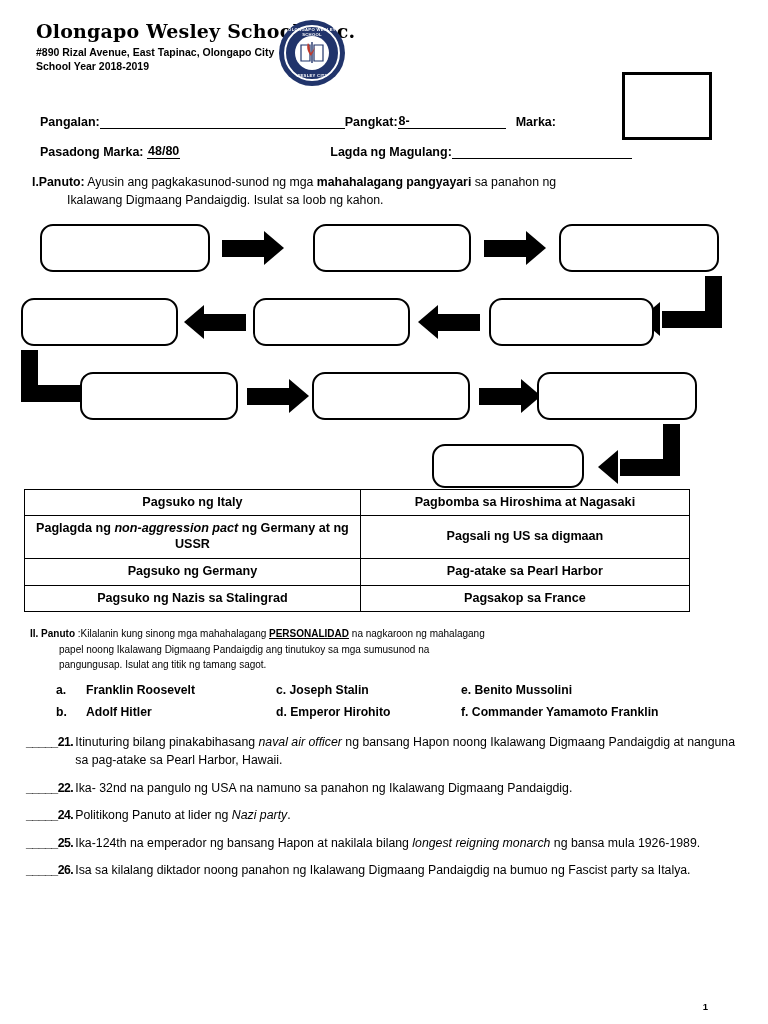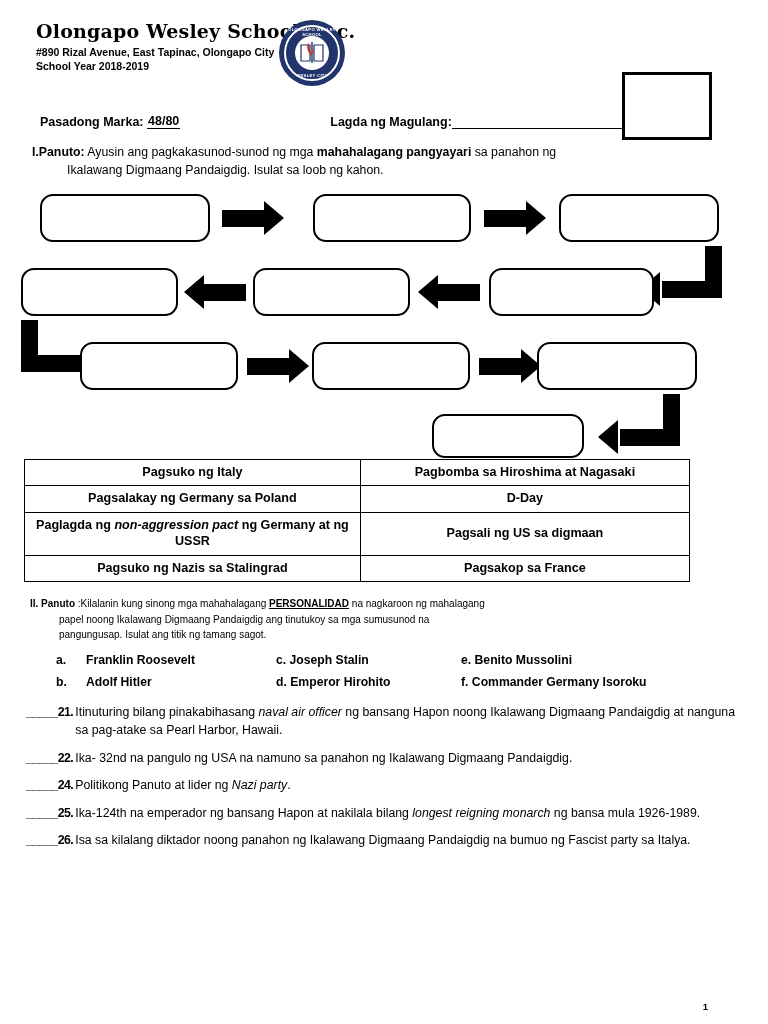--- a/index.html
+++ b/index.html
@@ -160,20 +160,29 @@
           </svg>
         </div>
       </div>
     </div>
   </div>
 
 
   <div class="fields">
     <div class="marka-box"></div>
     <div class="field-row">
+      <span class="lbl">Pangalan:</span>
+      <span class="rule rule-name"></span>
+      <span class="lbl">Pangkat:</span>
+      <span class="underline-val">8-</span>
+      <span class="rule rule-pangkat"></span>
+      <span class="spacer-1"></span>
+      <span class="lbl">Marka:</span>
+    </div>
+    <div class="field-row">
       <span class="lbl">Pasadong Marka:</span>
       <span>&nbsp;</span>
       <span class="underline-val">48/80</span>
       <span class="gap-lg"></span>
       <span class="lbl">Lagda ng Magulang:</span>
       <span class="rule rule-lagda"></span>
     </div>
   </div>
 
   <div class="panuto">
@@ -240,26 +249,26 @@
     <div class="fbox" style="left:432px; top:224px; width:152px; height:44px;"></div>
   </div>
 
   <table class="tbl">
     <tbody>
       <tr>
         <td>Pagsuko ng Italy</td>
         <td>Pagbomba sa Hiroshima at Nagasaki</td>
       </tr>
       <tr>
-        <td>Pagsalakay ng Germany sa Poland</td>
-        <td>D-Day</td>
+        <td><span>Paglagda ng </span><em>non-aggression pact</em><span> ng Germany at ng USSR</span></td>
+        <td>Pagsali ng US sa digmaan</td>
       </tr>
       <tr>
-        <td><span>Paglagda ng </span><em>non-aggression pact</em><span> ng Germany at ng USSR</span></td>
-        <td>Pagsali ng US sa digmaan</td>
+        <td>Pagsuko ng Germany</td>
+        <td>Pag-atake sa Pearl Harbor</td>
       </tr>
       <tr>
         <td>Pagsuko ng Nazis sa Stalingrad</td>
         <td>Pagsakop sa France</td>
       </tr>
     </tbody>
   </table>
 
   <div class="part2">
     <b>II. Panuto</b><span> :</span><span>Kilalanin kung sinong mga mahahalagang </span><u>PERSONALIDAD</u><span> na nagkaroon ng mahalagang</span>
@@ -271,21 +280,21 @@
     <div class="ch-row">
       <span class="ch-a">a.</span>
       <span class="ch-1">Franklin Roosevelt</span>
       <span class="ch-2">c. Joseph Stalin</span>
       <span class="ch-3">e. Benito Mussolini</span>
     </div>
     <div class="ch-row">
       <span class="ch-a">b.</span>
       <span class="ch-1">Adolf Hitler</span>
       <span class="ch-2">d. Emperor Hirohito</span>
-      <span class="ch-3">f. Commander Germany Isoroku</span>
+      <span class="ch-3">f. Commander Yamamoto Franklin</span>
     </div>
   </div>
 
   <div class="items">
     <div class="item">
       <span class="blank">_____21.</span>
       <span class="itxt"><span> Itinuturing bilang pinakabihasang </span><em>naval air officer</em><span> ng bansang Hapon noong Ikalawang Digmaang Pandaigdig at nanguna sa pag-atake sa Pearl Harbor, Hawaii.</span></span>
     </div>
     <div class="item">
       <span class="blank">_____22.</span>

